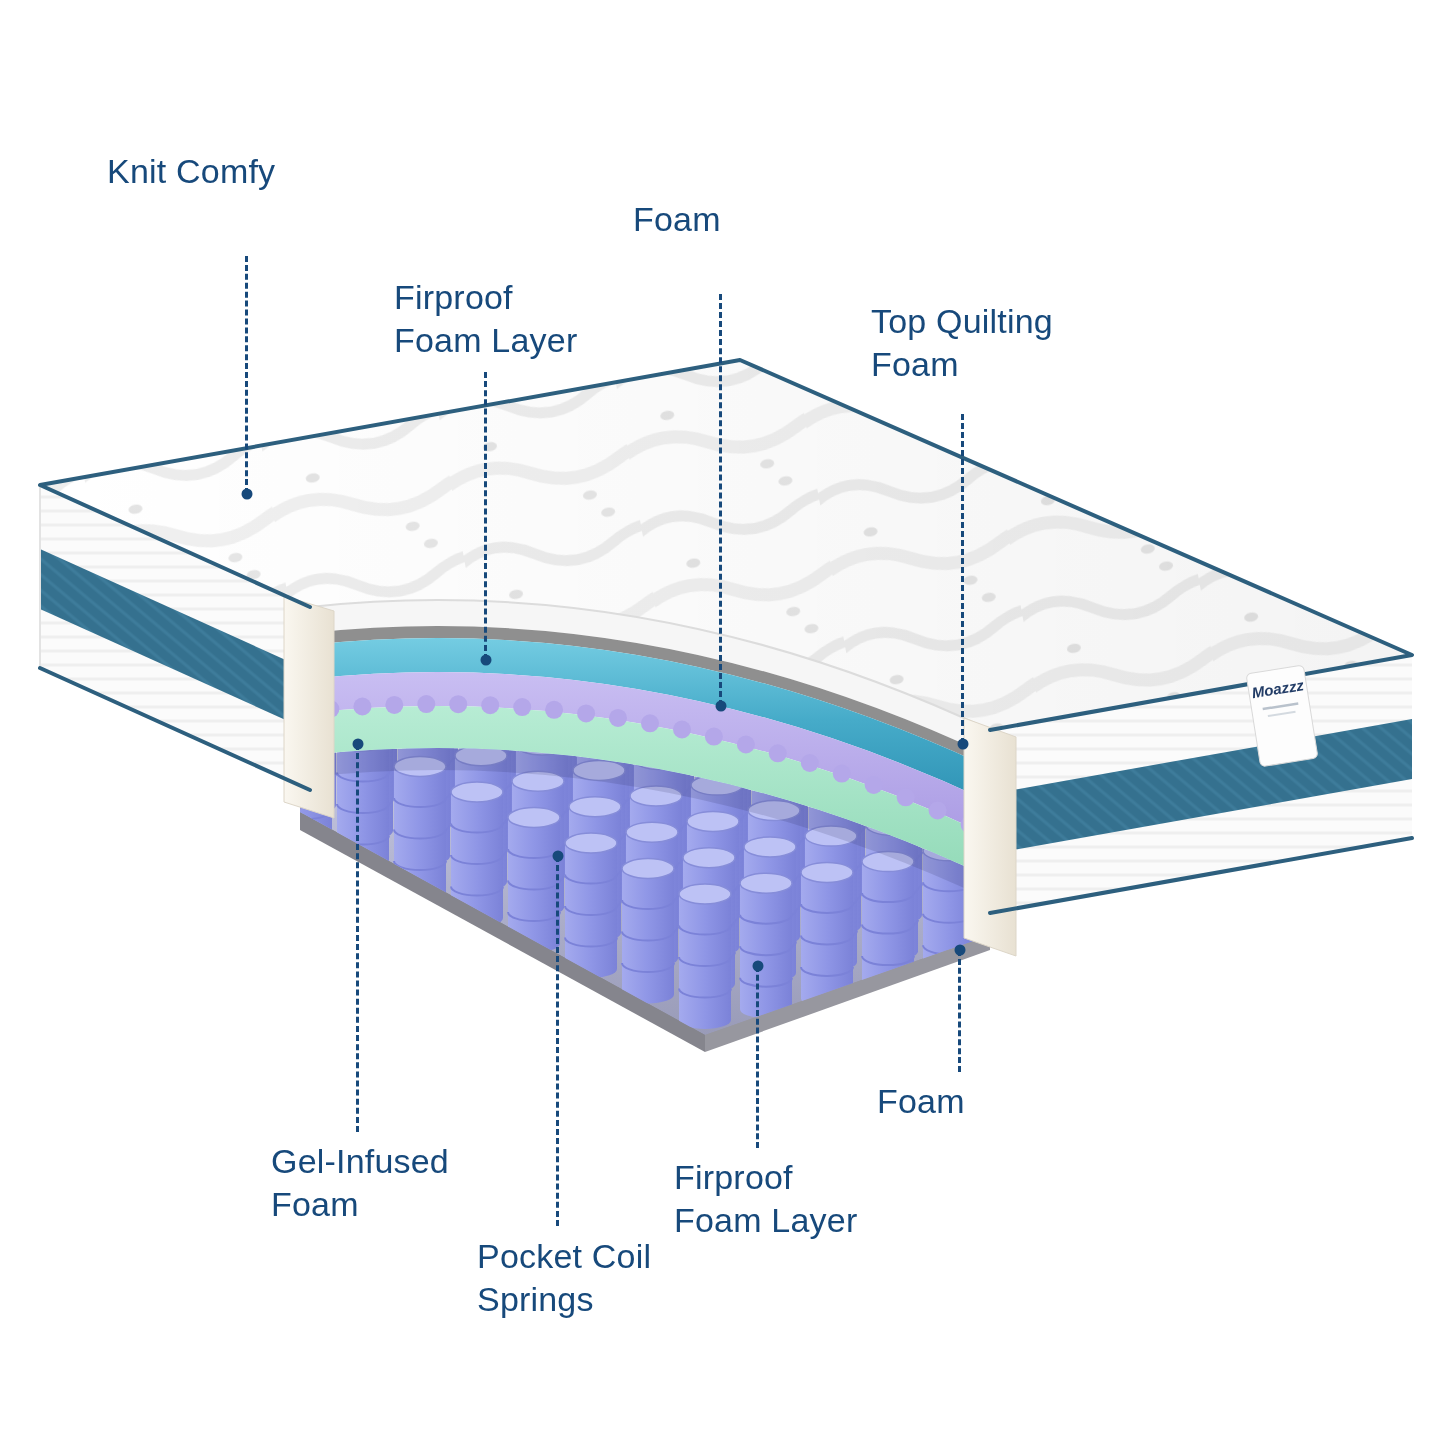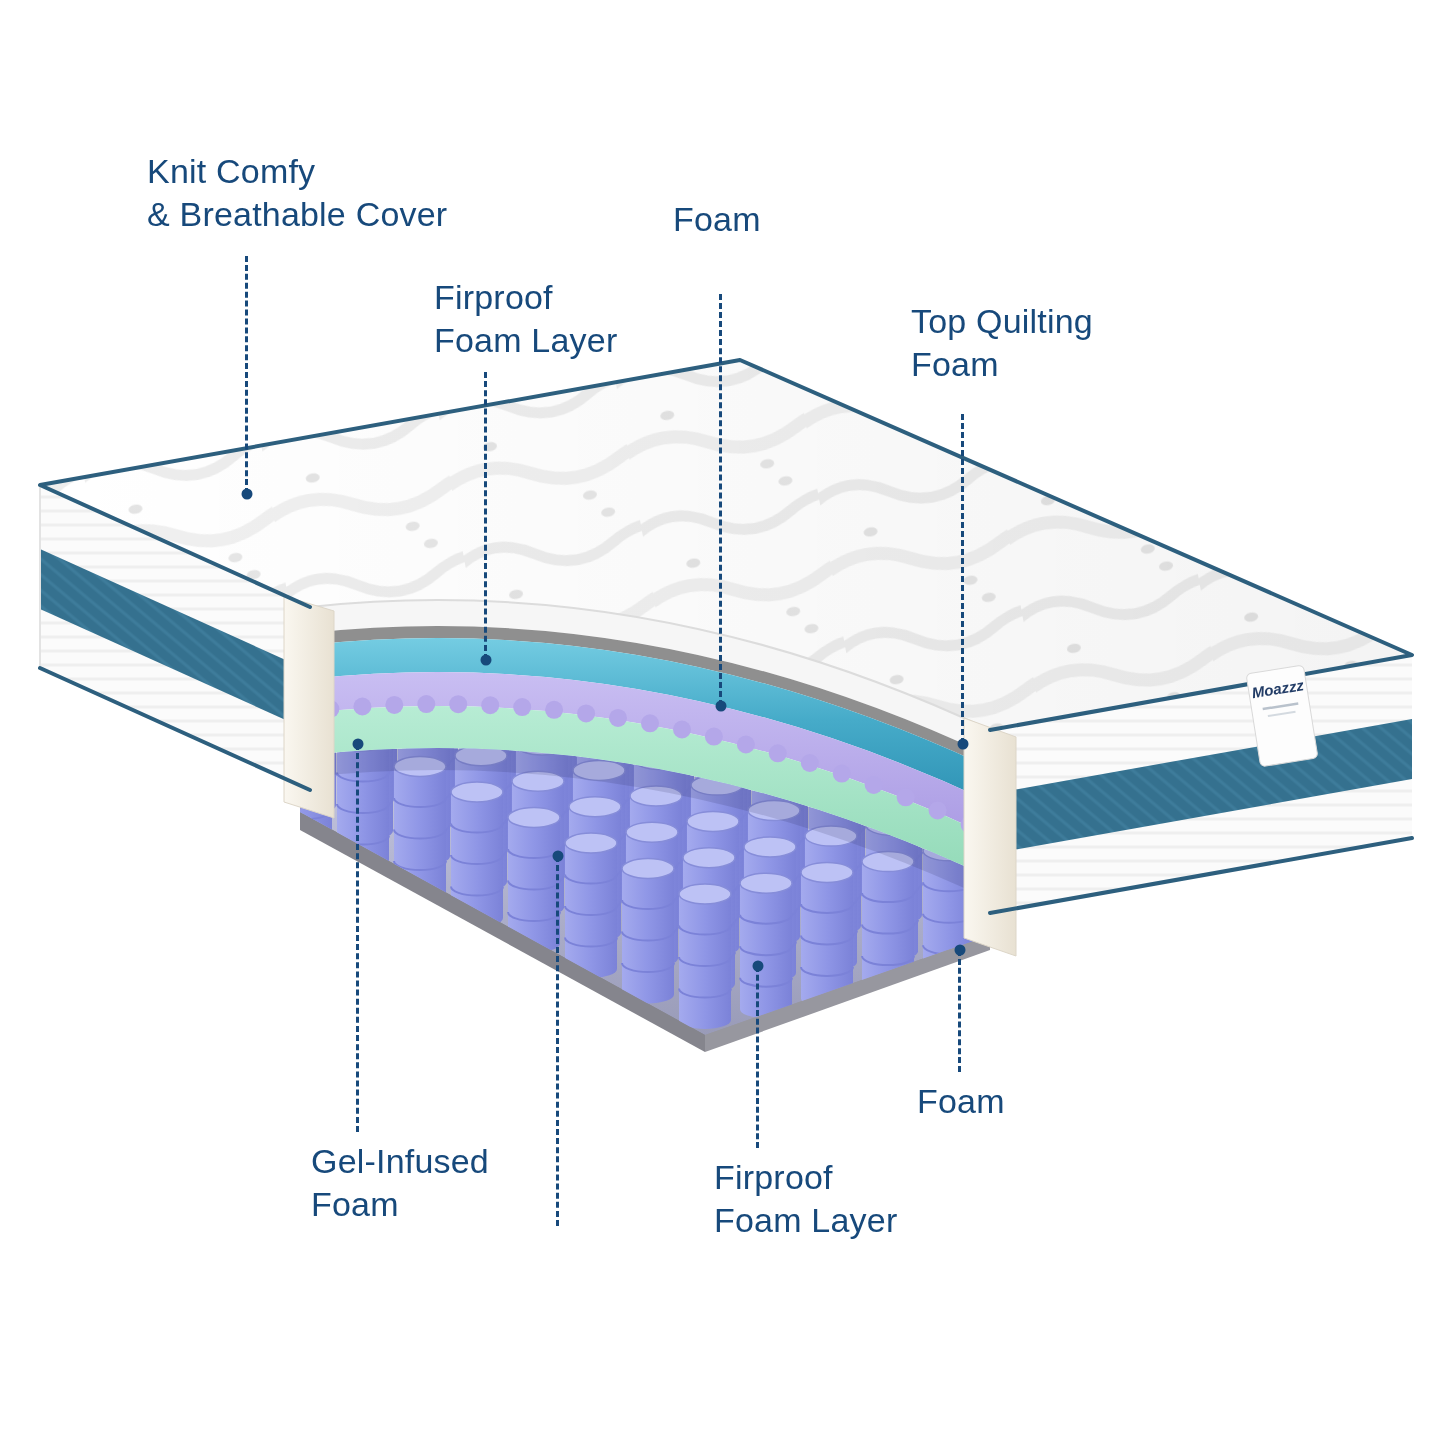--- a/index.html
+++ b/index.html
@@ -4,21 +4,21 @@
 <style>
   * { box-sizing: border-box; margin: 0; padding: 0; }
   html, body { width: 1445px; height: 1445px; background: #ffffff; }
   .stage {
     position: relative; width: 1445px; height: 1445px;
     font-family: "Liberation Sans", sans-serif; overflow: hidden; background: #ffffff;
   }
   .mattress-svg { position: absolute; left: 0; top: 0; }
   .label {
     position: absolute; font-size: 34px; line-height: 43px; font-weight: 500;
-    color: var(--navy, #17497B); white-space: nowrap; letter-spacing: 0.2px; margin-left: 40px;
+    color: var(--navy, #17497B); white-space: nowrap; letter-spacing: 0.2px;
   }
   .leader {
     position: absolute; width: 0;
     border-left: 3px dashed var(--navy, #17497B);
   }
   .dot {
     position: absolute; width: 11px; height: 11px; border-radius: 50%;
     background: var(--navy, #17497B); transform: translate(-50%, -50%);
   }
 </style>
@@ -538,37 +538,40 @@
   <div class="dot" style="left:486px; top:660px"></div>
   <div class="dot" style="left:721px; top:706px"></div>
   <div class="dot" style="left:963px; top:744px"></div>
   <div class="dot" style="left:358px; top:744px"></div>
   <div class="dot" style="left:558px; top:856px"></div>
   <div class="dot" style="left:758px; top:966px"></div>
   <div class="dot" style="left:960px; top:950px"></div>
 
   <div class="label" style="left:107px; top:150px">
     <div>Knit Comfy</div>
-    <div>&amp; Breathable Cover</div>
   </div>
   <div class="label" style="left:394px; top:276px">
     <div>Firproof</div>
     <div>Foam Layer</div>
   </div>
   <div class="label" style="left:633px; top:198px">
     <div>Foam</div>
   </div>
   <div class="label" style="left:871px; top:300px">
     <div>Top Quilting</div>
     <div>Foam</div>
   </div>
   <div class="label" style="left:271px; top:1140px">
     <div>Gel-Infused</div>
     <div>Foam</div>
   </div>
+  <div class="label" style="left:477px; top:1235px">
+    <div>Pocket Coil</div>
+    <div>Springs</div>
+  </div>
   <div class="label" style="left:674px; top:1156px">
     <div>Firproof</div>
     <div>Foam Layer</div>
   </div>
   <div class="label" style="left:877px; top:1080px">
     <div>Foam</div>
   </div>
 
 </div>
 

